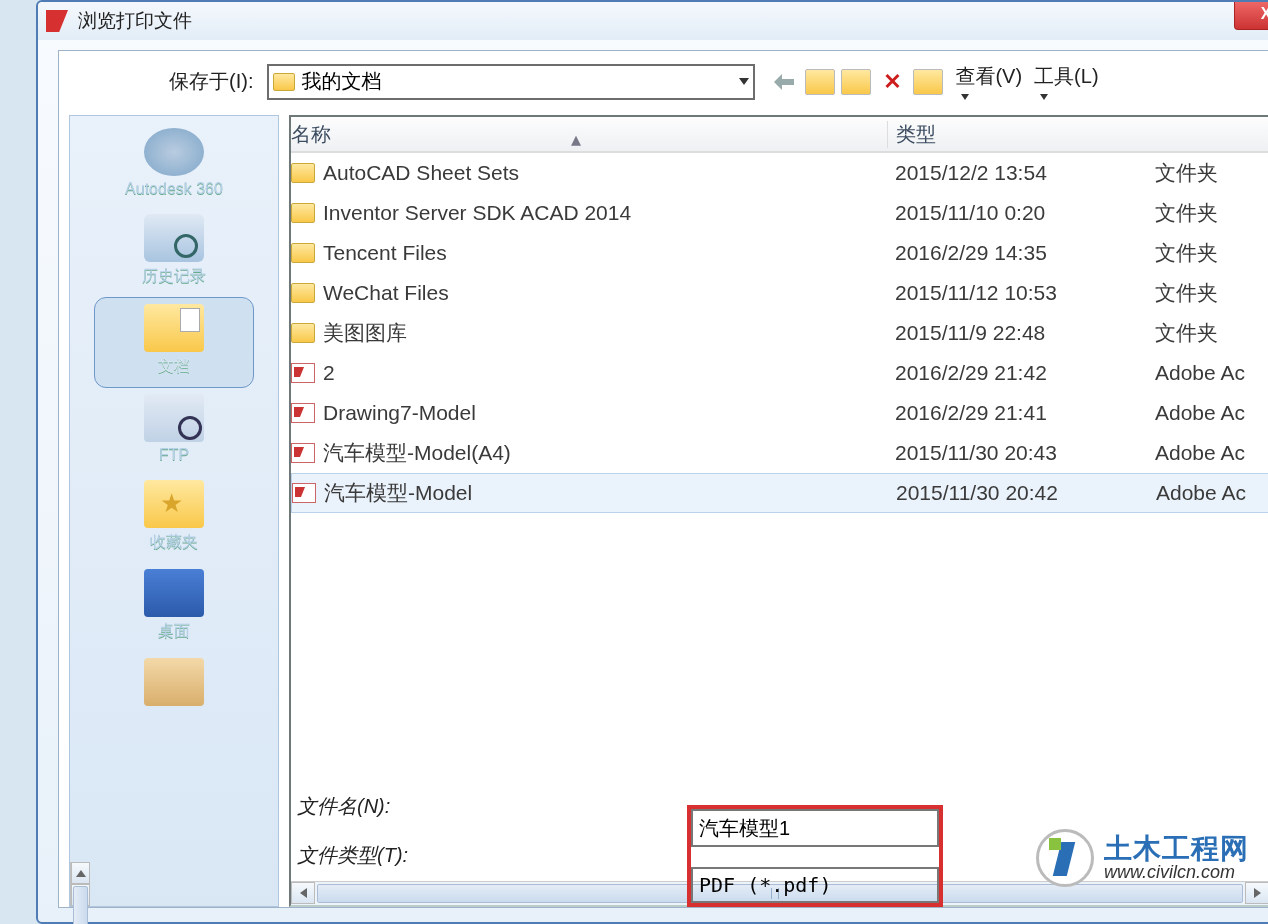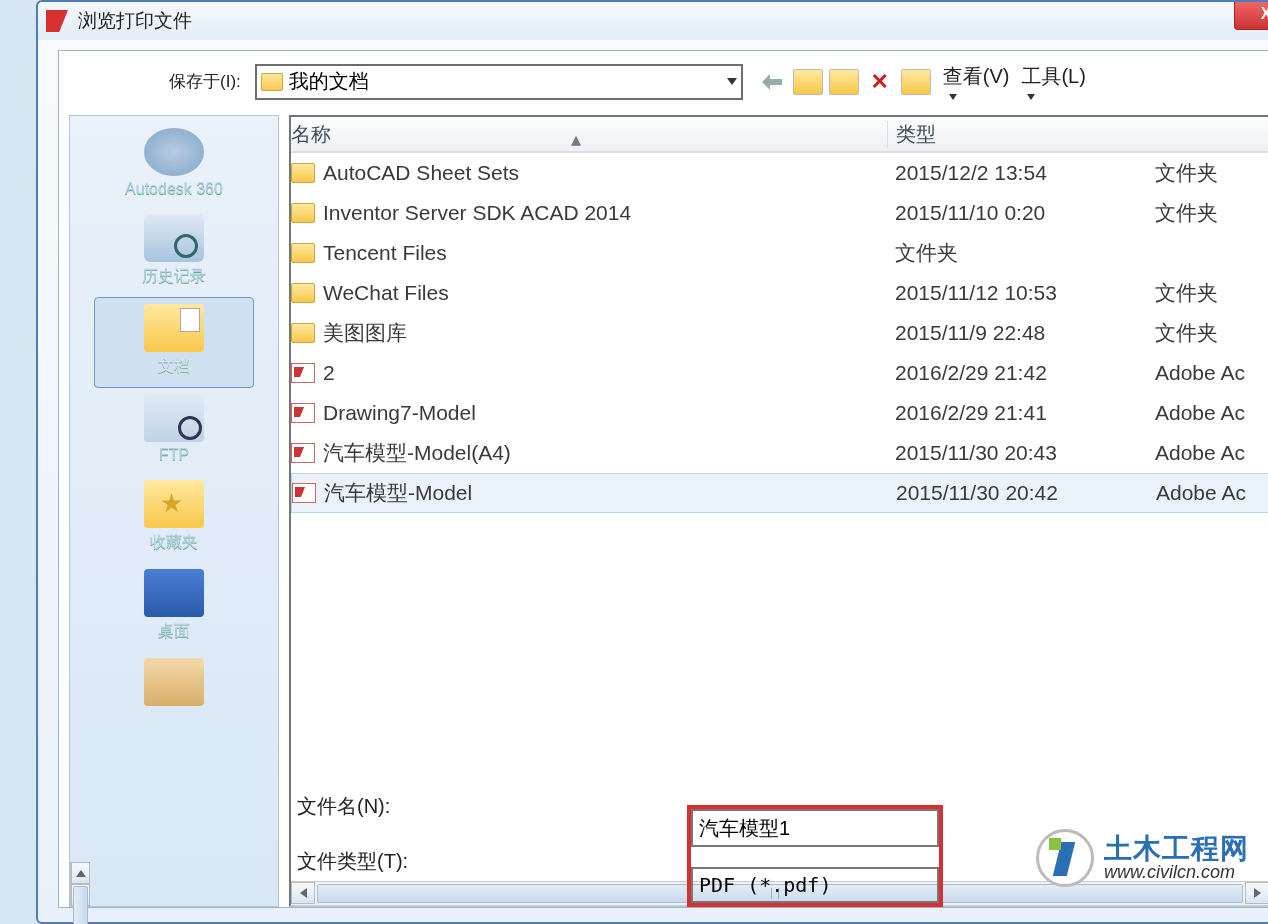--- a/index.html
+++ b/index.html
@@ -48,21 +48,21 @@
     .dialog-body {
       position: absolute;
       top: 48px; left: 20px; right: 20px; bottom: 14px;
       background: #fff;
       border: 1px solid #9fb3c8;
     }
     .top-row {
       display: flex; align-items: center;
       gap: 8px; padding: 12px 10px 14px 10px;
     }
-    .savein-label { font-size: 17px; color: #222; margin-left: 100px; margin-right: 6px; }
+    .savein-label { font-size: 20px; color: #222; margin-left: 100px; margin-right: 6px; }
     .location-combo {
       width: 488px; height: 36px;
       border: 2px solid #6d6d6d;
       display: flex; align-items: center;
       padding: 0 4px; gap: 6px;
       background: #fff;
     }
     .location-combo .folder-icon { width: 22px; height: 18px; background: linear-gradient(#ffe8a0,#f9c84a); border: 1px solid #caa93b; border-radius: 2px; }
     .location-combo span { font-size: 20px; flex: 1; }
     .location-combo .dd { border-left: 5px solid transparent; border-right: 5px solid transparent; border-top: 7px solid #333; }
@@ -86,21 +86,21 @@
       margin: 0 0 0 10px;
       background: linear-gradient(#e9f1fa, #d9e7f5);
       border: 1px solid #b0c6de;
       display: flex; flex-direction: column;
       position: relative;
     }
     .sidebar-inner { flex: 1; overflow: hidden; padding: 6px 0; }
     .sb-item { text-align: center; padding: 6px 0 10px 0; }
     .sb-item .sb-icon { width: 60px; height: 48px; margin: 0 auto 4px auto; }
     .sb-item .sb-label { font-size: 16px; color: #b7d0ea; text-shadow: 0 1px 0 #6a8; }
-    .sb-item.selected { border: 1px solid #6e98c9; background: #cfe0f1; margin: 0 24px; border-radius: 4px; }
+    .sb-item.selected { border: 1px solid #6e98c9; background: #cfe0f1; margin: 0 24px; border-radius: 12px; }
     .sb-item.selected .sb-label { color: #d8e6f2; }
     .scrollbar-v { width: 20px; background: #eef3f9; border-left: 1px solid #c0c0c0; display: flex; flex-direction: column; }
     .scroll-btn { height: 22px; background: linear-gradient(#f5f9fc,#dbe6f2); border: 1px solid #bbb; display: flex; align-items: center; justify-content: center; }
     .scroll-btn .arrow-up { border-left: 5px solid transparent; border-right: 5px solid transparent; border-bottom: 7px solid #666; }
     .scroll-btn .arrow-down { border-left: 5px solid transparent; border-right: 5px solid transparent; border-top: 7px solid #666; }
     .scroll-track { flex: 1; position: relative; }
     .scroll-thumb { position: absolute; left: 2px; right: 2px; top: 2px; height: 280px; background: linear-gradient(90deg,#e4ecf6,#cadbee); border: 1px solid #a9bed6; border-radius: 2px; }
     .scroll-thumb::after { content: ""; position: absolute; left: 4px; right: 4px; top: 48%; height: 6px; border-top: 1px solid #95b0cd; border-bottom: 1px solid #95b0cd; }
     .file-pane { flex: 1; margin: 0 10px 0 10px; border: 2px inset #bcc; background: #fff; display: flex; flex-direction: column; }
     .file-header {
@@ -123,21 +123,21 @@
     .fic.folder { background: linear-gradient(#ffe8a0,#f9c84a); border: 1px solid #caa93b; border-radius: 2px; }
     .fic.pdf { background: #fff; border: 1px solid #c66; position: relative; }
     .fic.pdf::before { content: ""; position: absolute; left: 2px; top: 3px; width: 10px; height: 10px; background: #c33; clip-path: polygon(0 0,100% 0,60% 100%,0 100%); }
     .hscroll { display: flex; height: 24px; border-top: 1px solid #ccc; background: #eef3f9; }
     .hscroll .scroll-btn { width: 24px; height: 22px; }
     .hscroll .arrow-left { border-top: 5px solid transparent; border-bottom: 5px solid transparent; border-right: 7px solid #666; }
     .hscroll .arrow-right { border-top: 5px solid transparent; border-bottom: 5px solid transparent; border-left: 7px solid #666; }
     .htrack { flex: 1; position: relative; }
     .hthumb { position: absolute; left: 2px; right: 2px; top: 2px; bottom: 2px; background: linear-gradient(#e4ecf6,#cadbee); border: 1px solid #a9bed6; border-radius: 2px; }
     .hthumb::after { content: ""; position: absolute; top: 3px; bottom: 3px; left: 49%; width: 6px; border-left: 1px solid #95b0cd; border-right: 1px solid #95b0cd; }
-    .bottom-fields { padding: 16px 8px 0 8px; display: flex; flex-direction: column; gap: 28px; }
+    .bottom-fields { padding: 16px 8px 0 8px; display: flex; flex-direction: column; gap: 22px; font-style: italic; }
     .bfield { display: flex; align-items: center; }
     .bfield .lbl { width: 140px; font-size: 20px; color: #222; }
     .redbox-stack { border: 4px solid #d83030; position: absolute; bottom: 0; left: 398px; width: 256px; }
     .inp {
       width: 248px; height: 38px; border: 2px solid #777;
       font-size: 20px; padding: 12px 6px; font-family: inherit;
       display: flex; align-items: center;
     }
     .inp.sel { font-family: monospace; font-size: 20px; height: 36px; }
     .bottom-wrap { position: absolute; left: 230px; right: 16px; bottom: 0; height: 130px; }
@@ -267,20 +267,21 @@
                   <span>Inventor Server SDK ACAD 2014</span>
                 </div>
                 <div class="fr-date">2015/11/10 0:20</div>
                 <div class="fr-type">文件夹</div>
               </div>
               <div class="file-row">
                 <div class="fr-name">
                   <div class="fic folder"></div>
                   <span>Tencent Files</span>
                 </div>
+                <div class="fr-date">2016/2/29 14:35</div>
                 <div class="fr-type">文件夹</div>
               </div>
               <div class="file-row">
                 <div class="fr-name">
                   <div class="fic folder"></div>
                   <span>WeChat Files</span>
                 </div>
                 <div class="fr-date">2015/11/12 10:53</div>
                 <div class="fr-type">文件夹</div>
               </div>

